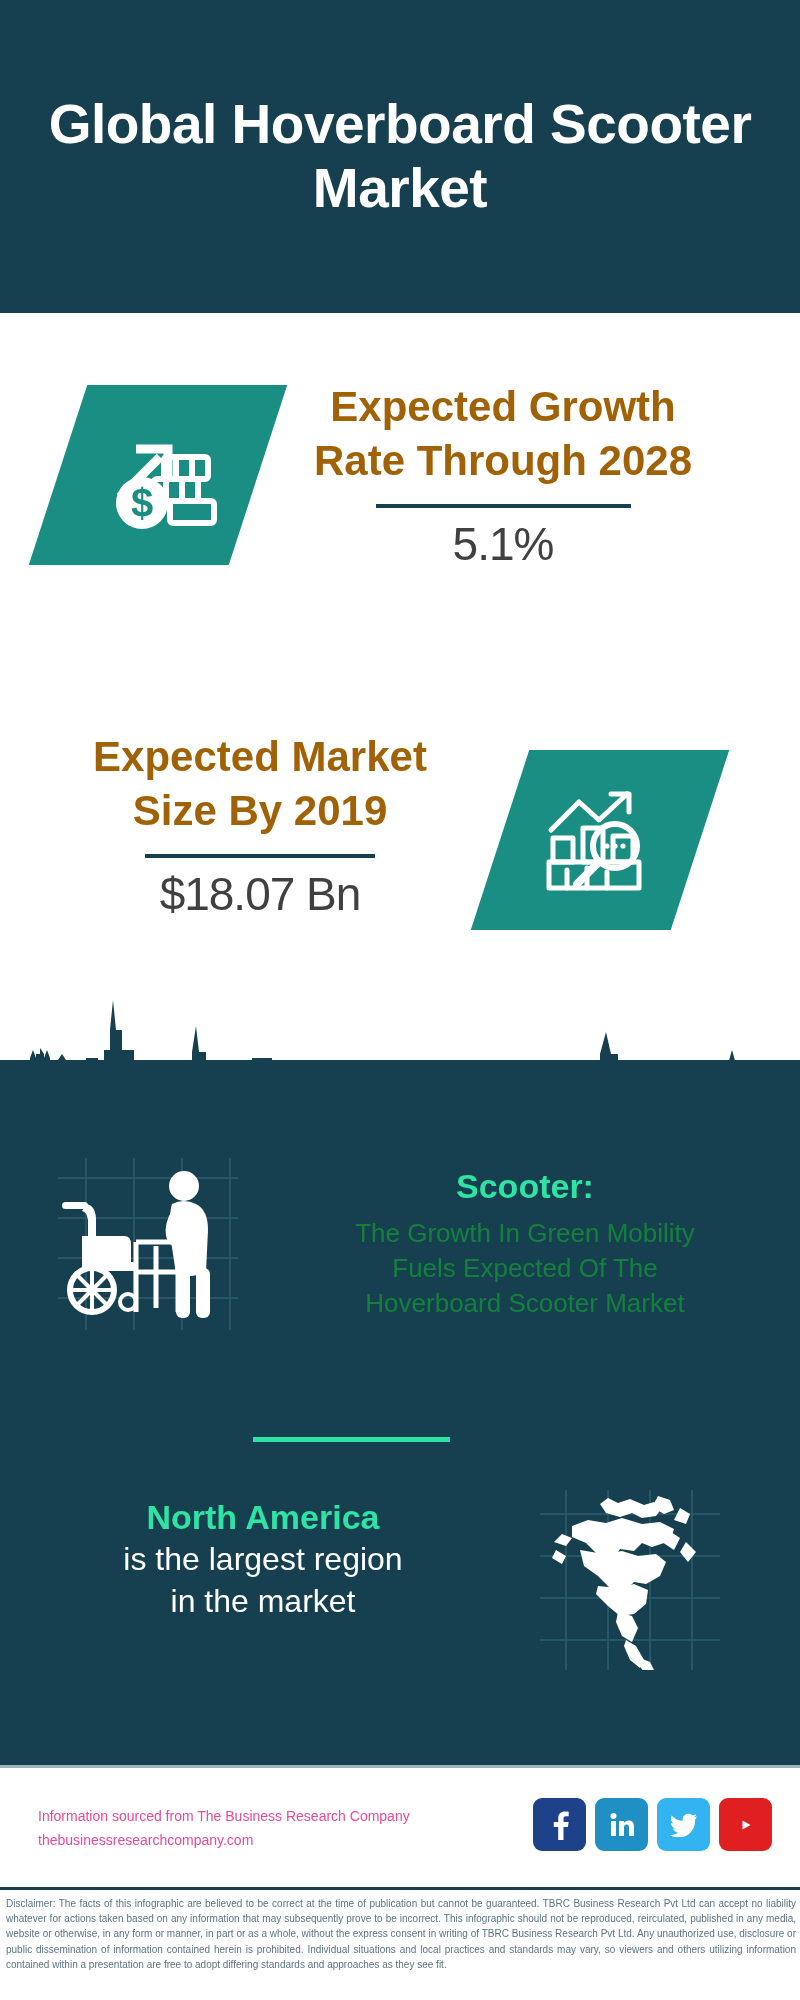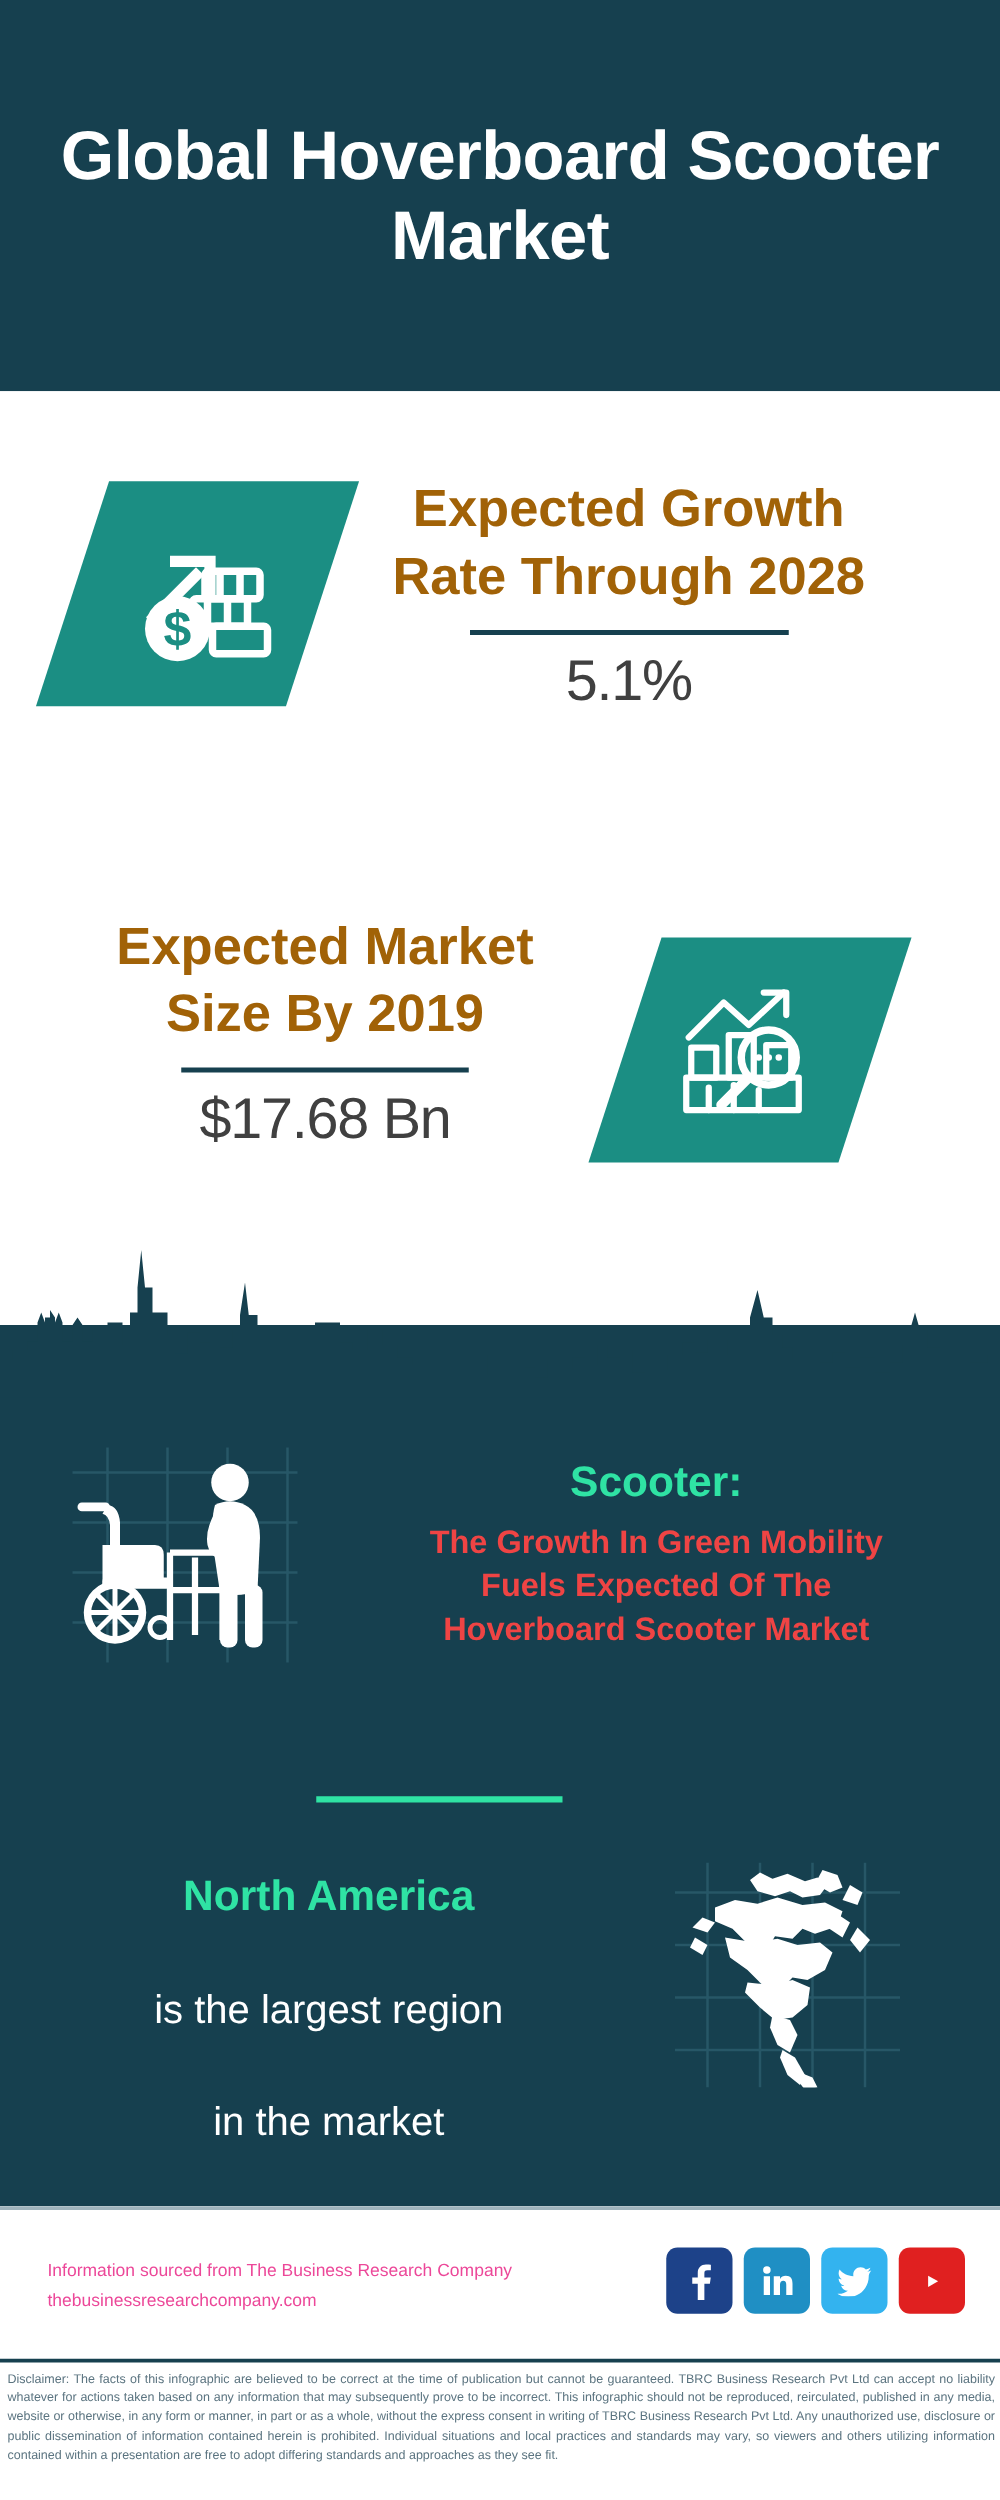--- a/index.html
+++ b/index.html
@@ -98,23 +98,23 @@
     text-align: center;
   }
   .driver-heading {
     color: #2fe3a4;
     font-size: 34px;
     font-weight: bold;
     line-height: 1.25;
     margin-bottom: 8px;
   }
   .driver-text {
-    color: #ef4444;
+    color: #15803d;
     font-size: 26px;
-    font-weight: bold;
+    font-weight: normal;
     line-height: 1.36;
   }
 
   .mint-rule {
     position: absolute;
     left: 253px; top: 1437px;
     width: 197px; height: 5px;
     background: #2fe3a4;
   }
 
@@ -127,21 +127,20 @@
   .region-name {
     color: #2fe3a4;
     font-size: 34px;
     font-weight: bold;
     line-height: 1.3;
   }
   .region-sub {
     color: #ffffff;
     font-size: 32px;
     line-height: 1.3;
-    margin-top: 48px;
   }
 
   
   .footer {
     position: absolute;
     left: 0; top: 1765px;
     width: 800px; height: 125px;
     background: #ffffff;
     border-top: 3px solid #9fb4bd;
     border-bottom: 3px solid #16404f;
@@ -216,21 +215,21 @@
     <div class="stat-label">Expected Growth</div>
     <div class="stat-label">Rate Through 2028</div>
     <div class="stat-rule" style="width:255px;"></div>
     <div class="stat-value">5.1%</div>
   </div>
 
   <div class="stat-block" style="left:50px; top:730px; width:420px;">
     <div class="stat-label">Expected Market</div>
     <div class="stat-label">Size By 2019</div>
     <div class="stat-rule" style="width:230px;"></div>
-    <div class="stat-value">$17.68 Bn</div>
+    <div class="stat-value">$18.07 Bn</div>
   </div>
 
   <div class="para" style="left:500px; top:750px; width:200px; height:180px;">
     <svg width="118" height="112" viewBox="0 0 118 112">
       <g fill="none" stroke="#fff" stroke-width="5" stroke-linecap="round" stroke-linejoin="round">
 
         <path d="M10 46 L38 18 L58 36 L86 10"></path>
         <path d="M70 10 L88 10 L88 28"></path>
 
         <rect x="12" y="54" width="20" height="24"></rect>

